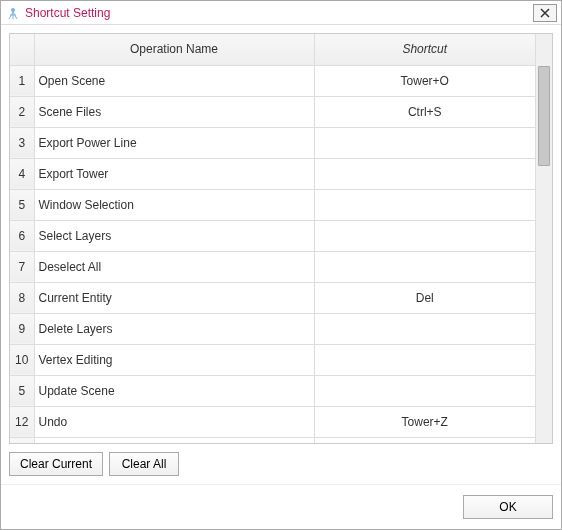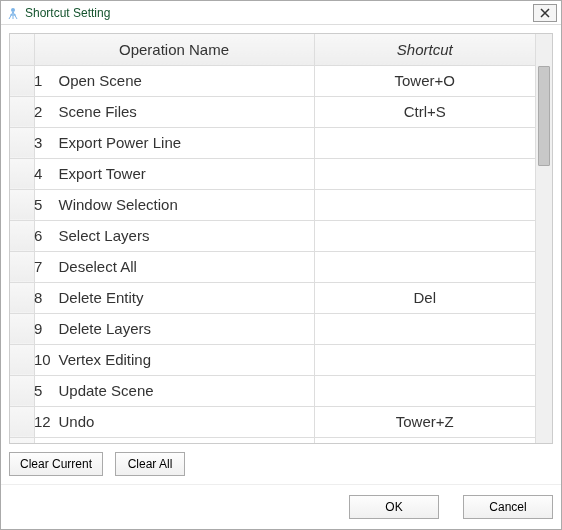--- a/index.html
+++ b/index.html
@@ -30,21 +30,21 @@
     width: 16px;
     height: 16px;
     margin-right: 4px;
     display: flex;
     align-items: center;
     justify-content: center;
   }
   .titlebar .title {
     flex: 1;
     font-size: 12px;
-    color: #14532d;
+    color: #be185d;
   }
   .titlebar .close {
     width: 24px;
     height: 18px;
     border: 1px solid #999;
     background: #f5f5f5;
     display: flex;
     align-items: center;
     justify-content: center;
     font-size: 12px;
@@ -71,23 +71,23 @@
   table {
     border-collapse: collapse;
     width: 100%;
     table-layout: fixed;
   }
   col.rownum { width: 24px; }
   col.opname { width: 280px; }
   col.shortcut { width: auto; }
   th, td {
     border: 1px solid #ddd;
-    padding: 0 24px;
+    padding: 0 4px;
     height: 31px;
-    font-size: 15px;
+    font-size: 12px;
     font-weight: normal;
     color: #333;
     text-align: left;
   }
   thead th {
     background: linear-gradient(#f7f7f7, #eee);
     text-align: center;
     border-top: none;
   }
   thead th:first-child { border-left: none; }
@@ -110,21 +110,21 @@
     top: 32px;
     left: 2px;
     right: 2px;
     height: 100px;
     background: #c8c8c8;
     border: 1px solid #aaa;
     border-radius: 1px;
   }
   .button-row {
     display: flex;
-    gap: 12px;
+    gap: 6px;
     padding: 8px 0 0 0;
   }
   .button-row.bottom {
     justify-content: flex-end;
     padding: 10px 8px 10px 0;
     border-top: 1px solid #eee;
   }
   button.btn {
     font-family: inherit;
     font-size: 12px;
@@ -202,21 +202,21 @@
                 <td>Select Layers</td>
                 <td></td>
               </tr>
               <tr>
                 <td>7</td>
                 <td>Deselect All</td>
                 <td></td>
               </tr>
               <tr>
                 <td>8</td>
-                <td>Delete Entity</td>
+                <td>Current Entity</td>
                 <td>Del</td>
               </tr>
               <tr>
                 <td>9</td>
                 <td>Delete Layers</td>
                 <td></td>
               </tr>
               <tr>
                 <td>10</td>
                 <td>Vertex Editing</td>
@@ -246,15 +246,14 @@
     </div>
 
     <div class="button-row">
       <button class="btn">Clear Current</button>
       <button class="btn">Clear All</button>
     </div>
   </div>
 
   <div class="button-row bottom">
     <button class="btn wide">OK</button>
-    <button class="btn wide">Cancel</button>
   </div>
 </div>
 
 </body></html>

